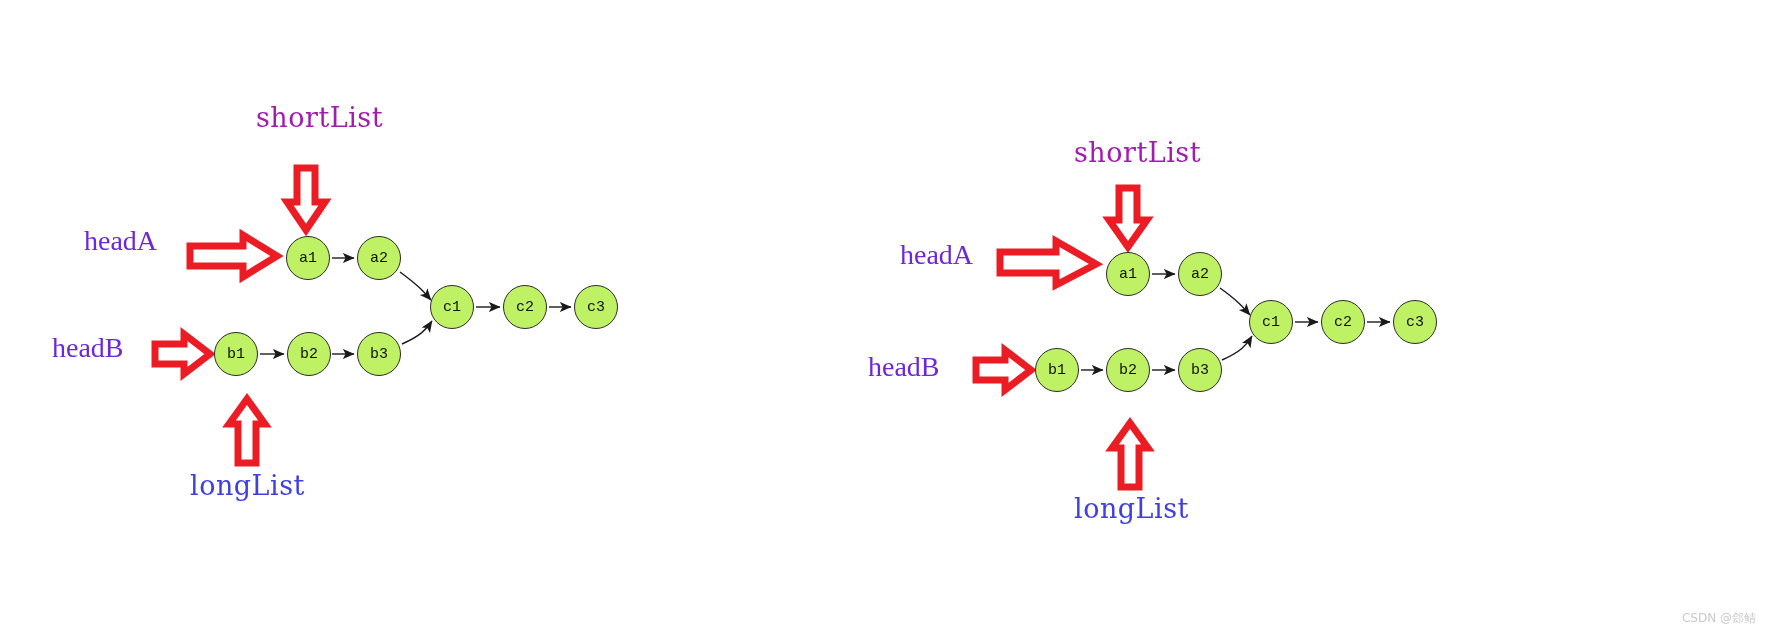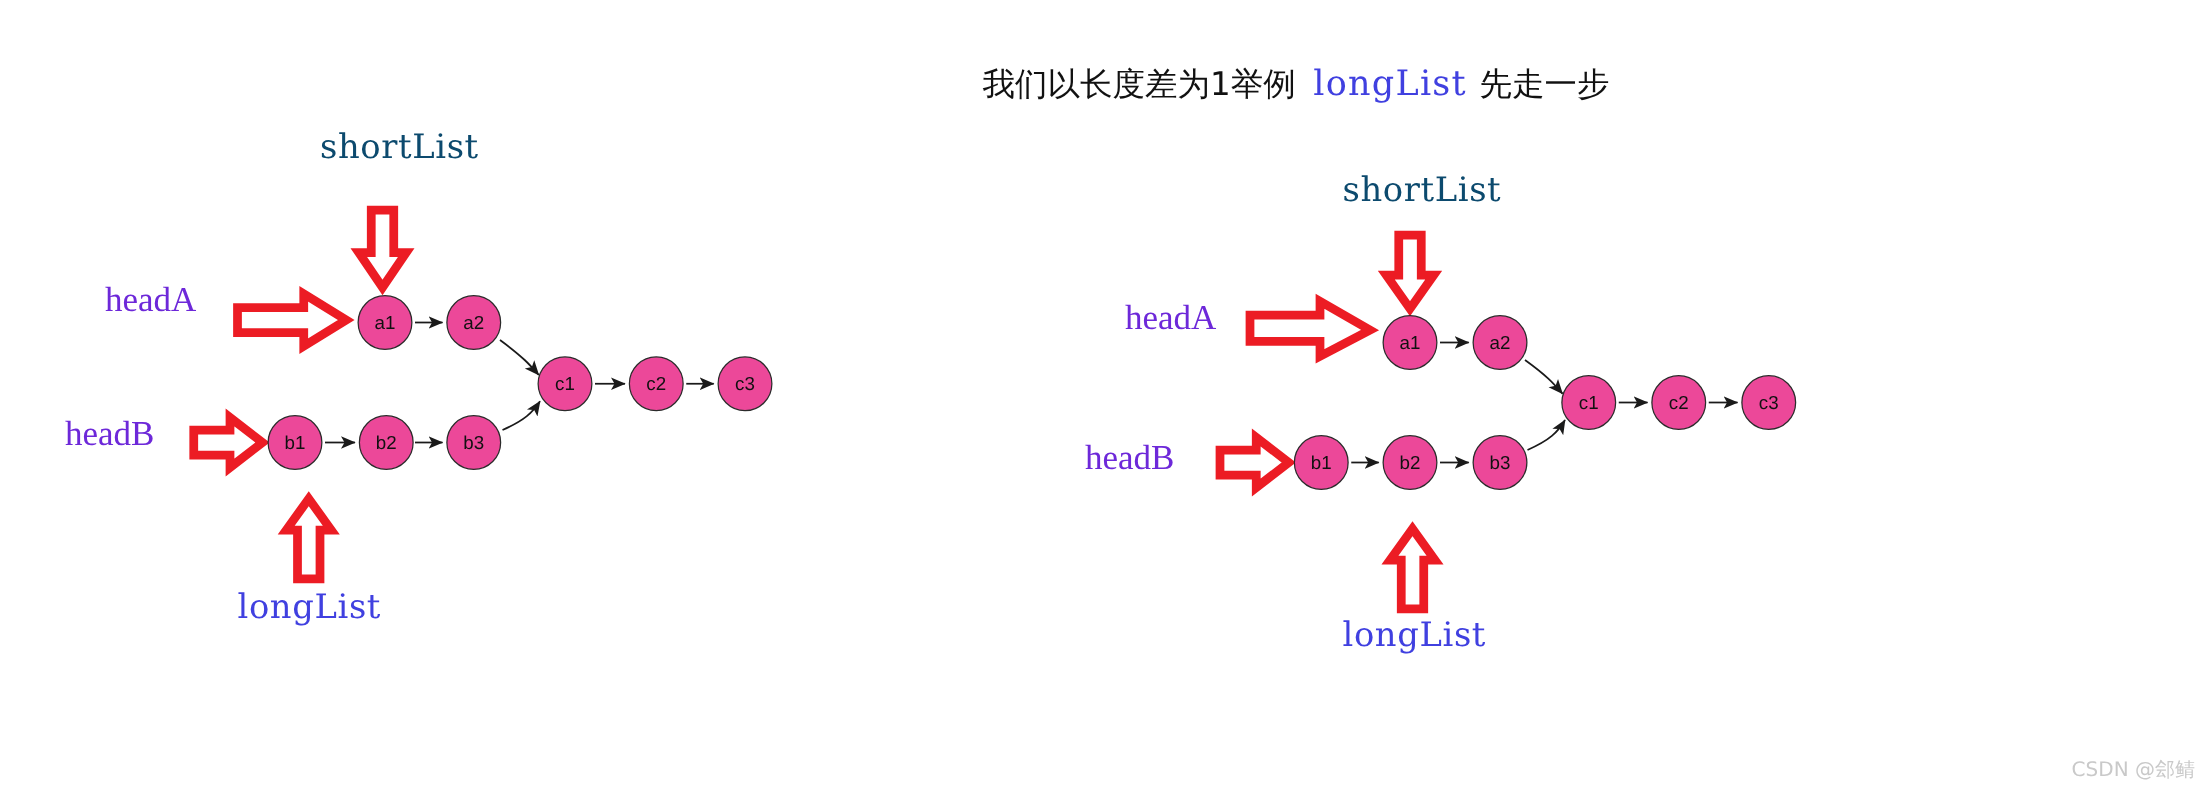--- a/index.html
+++ b/index.html
@@ -43,73 +43,72 @@
     margin: 0 10px 0 14px;
   }
   .label {
     position: absolute;
     white-space: nowrap;
     font-family: "Liberation Serif", "DejaVu Serif", serif;
     font-size: 27px;
     line-height: 30px;
   }
   .label.short {
-    color: #0c4a6e;
+    color: #a21caf;
     font-family: "DejaVu Serif", serif;
     letter-spacing: 0.5px;
   }
   .label.long {
     color: #4040e0;
     font-family: "DejaVu Serif", serif;
     letter-spacing: 0.5px;
   }
   .label.head {
     color: #6d28d9;
     font-family: "Liberation Serif", "DejaVu Serif", serif;
     font-size: 28px;
   }
   .node {
     position: absolute;
     width: 44px;
     height: 44px;
     border: 1.2px solid #2b2b2b;
     border-radius: 50%;
     box-sizing: border-box;
-    background: #ec4899;
-    font-family: Liberation Sans, sans-serif;
+    background: #bef264;
+    font-family: Liberation Mono, monospace;
     font-size: 15px;
     color: #111111;
     display: flex;
     align-items: center;
     justify-content: center;
   }
   svg.edges {
     position: absolute;
     left: 0; top: 0;
     width: 1766px;
     height: 635px;
     overflow: visible;
     pointer-events: none;
   }
   .watermark {
     position: absolute;
     right: 10px;
     bottom: 8px;
     font-family: "DejaVu Sans", sans-serif;
-    font-size: 16px;
+    font-size: 12px;
     color: #c9c9c9;
     white-space: nowrap;
   }
 </style>
 </head>
 <body>
 
 <div class="stage">
 
-  <div class="title"><span class="cjk">我们以长度差为1举例</span><span class="code-long">longList</span><span class="cjk">先走一步</span></div>
 
   <div class="label short" style="left:256px; top:103px;">shortList</div>
   <div class="label head" style="left:84px; top:226px;">headA</div>
   <div class="label head" style="left:52px; top:333px;">headB</div>
   <div class="label long" style="left:190px; top:471px;">longList</div>
 
   <div class="label short" style="left:1074px; top:138px;">shortList</div>
   <div class="label head" style="left:900px; top:240px;">headA</div>
   <div class="label head" style="left:868px; top:352px;">headB</div>
   <div class="label long" style="left:1074px; top:494px;">longList</div>

